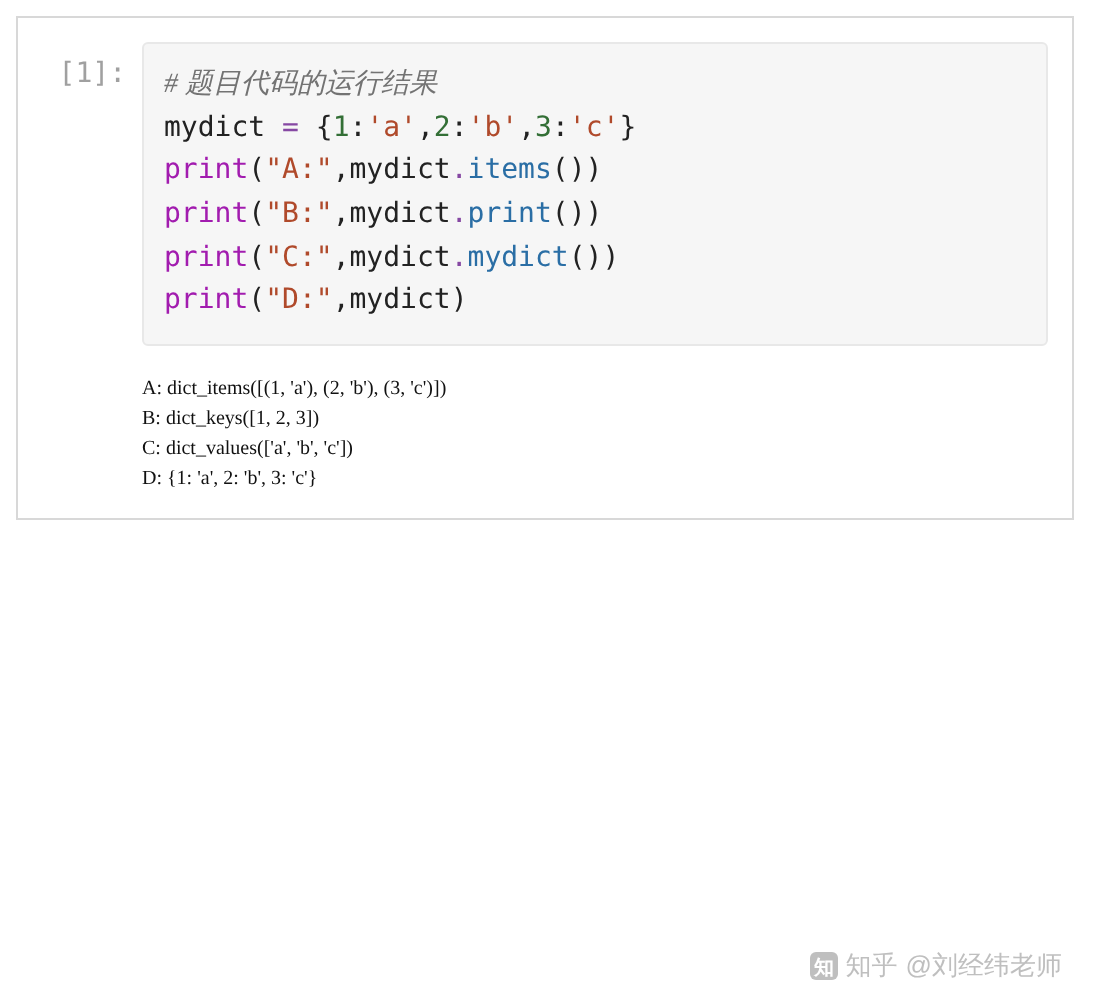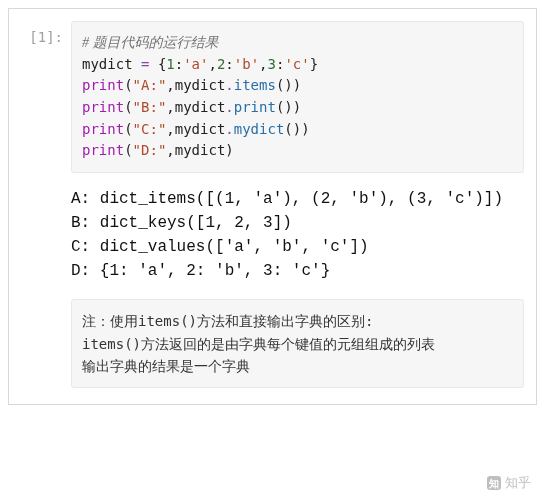--- a/index.html
+++ b/index.html
@@ -42,22 +42,22 @@
     border: 1px solid #e8e8e8;
     border-radius: 3px;
     padding: 10px 10px 10px 10px;
     font-family: "DejaVu Sans Mono", Menlo, Consolas, monospace;
     font-size: 14px;
     line-height: 1.55;
     white-space: pre;
     color: #222;
   }
   .output-block {
-    font-family: Liberation Mono, monospace;
-    font-size: 16px;
+    font-family: Liberation Serif, serif;
+    font-size: 10px;
     line-height: 1.5;
     white-space: pre;
     color: #111;
     padding: 2px 0 6px 0;
   }
   .note-block {
     background: #f6f6f6;
     border: 1px solid #e8e8e8;
     border-radius: 3px;
     padding: 10px 10px 10px 10px;
@@ -107,32 +107,23 @@
   <div class="row" style="padding-top:6px;">
     <div class="prompt-col"></div>
     <div class="content-col">
       <div class="output-block"><span>A: dict_items([(1, 'a'), (2, 'b'), (3, 'c')])</span>
 <span>B: dict_keys([1, 2, 3])</span>
 <span>C: dict_values(['a', 'b', 'c'])</span>
 <span>D: {1: 'a', 2: 'b', 3: 'c'}</span></div>
     </div>
   </div>
 
-  <div class="row" style="padding-top:2px;">
-    <div class="prompt-col"></div>
-    <div class="content-col">
-      <div class="note-block">
-        <div>注：使用items()方法和直接输出字典的区别:</div>
-        <div>items()方法返回的是由字典每个键值的元组组成的列表</div>
-        <div>输出字典的结果是一个字典</div>
-      </div>
-    </div>
-  </div>
 
 </div>
 
 <div class="watermark">
   <svg width="14" height="14" viewBox="0 0 14 14">
     <rect x="0" y="0" width="14" height="14" rx="3" fill="#bfbfbf"></rect>
     <text x="7" y="11" text-anchor="middle" font-size="10" fill="#ffffff" font-family="Arial" font-weight="bold">知</text>
   </svg>
   <span>知乎</span>
+  <span>@刘经纬老师</span>
 </div>
 
 </body></html>

